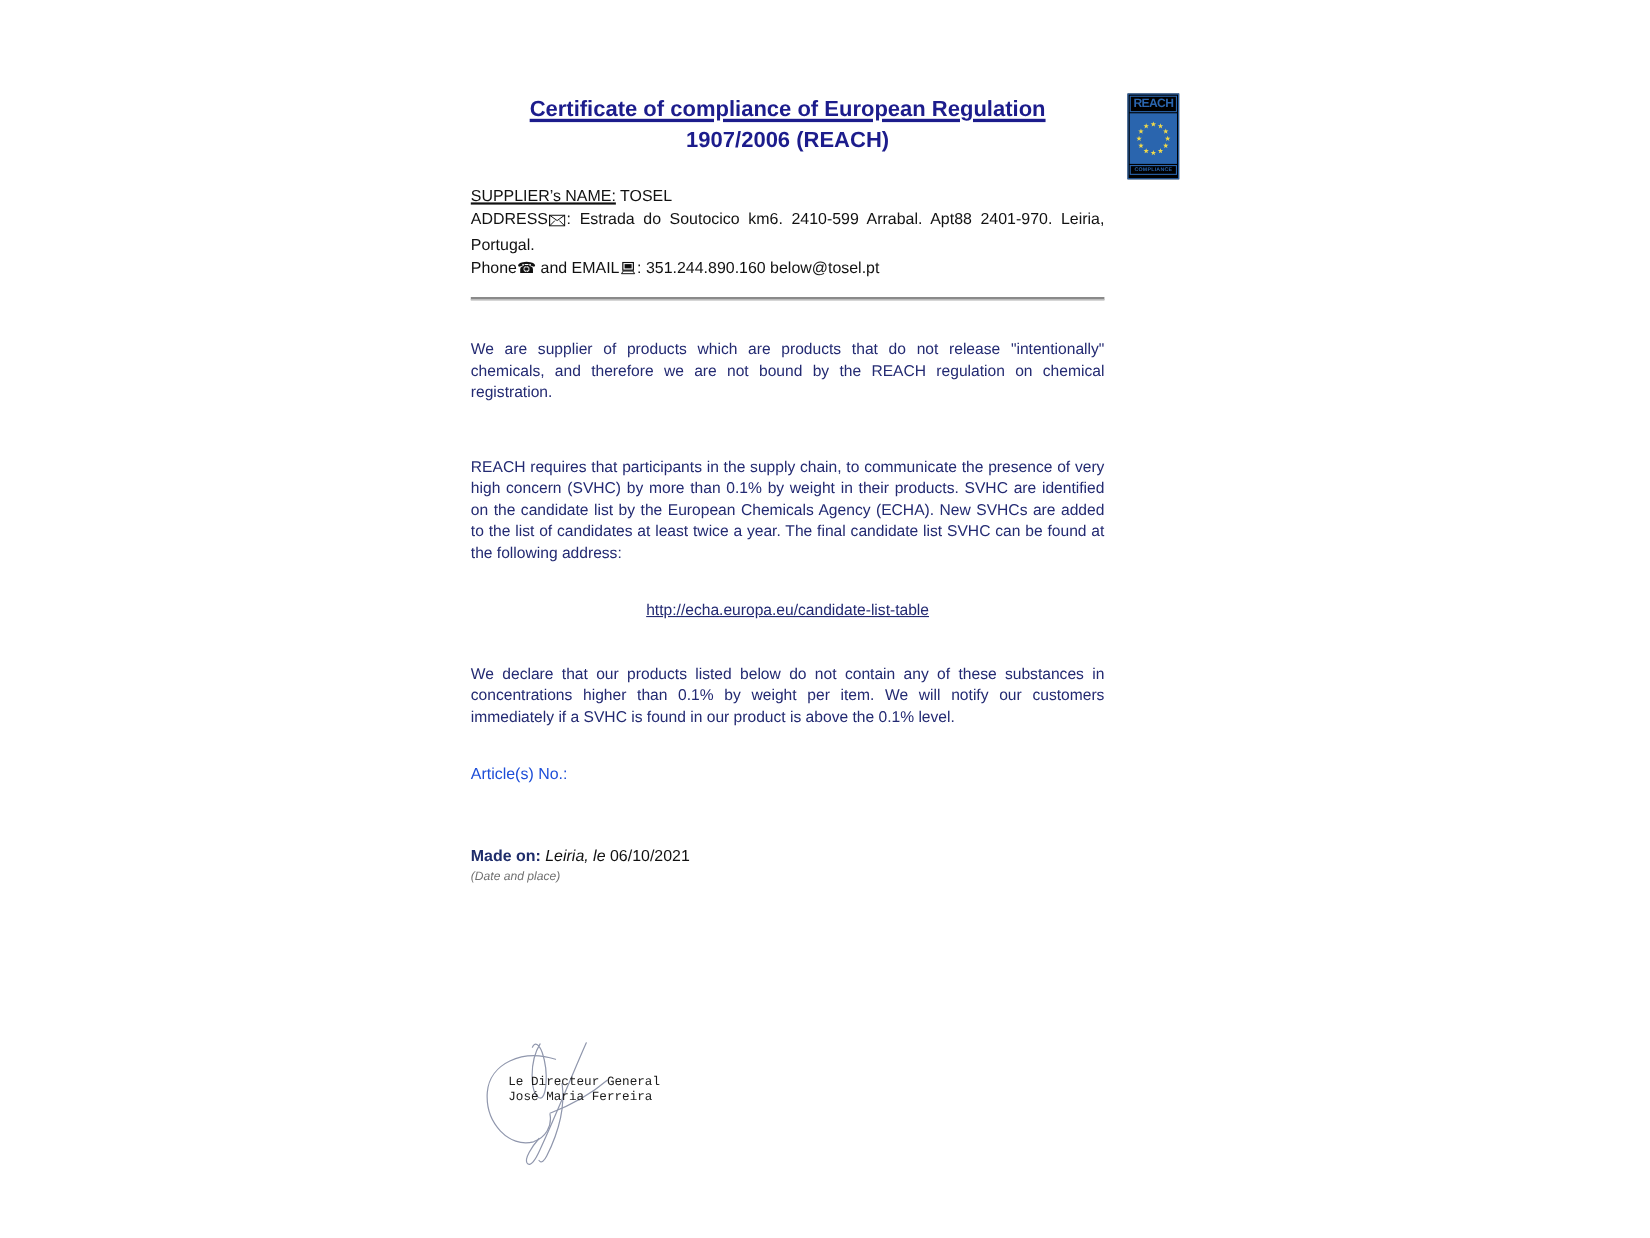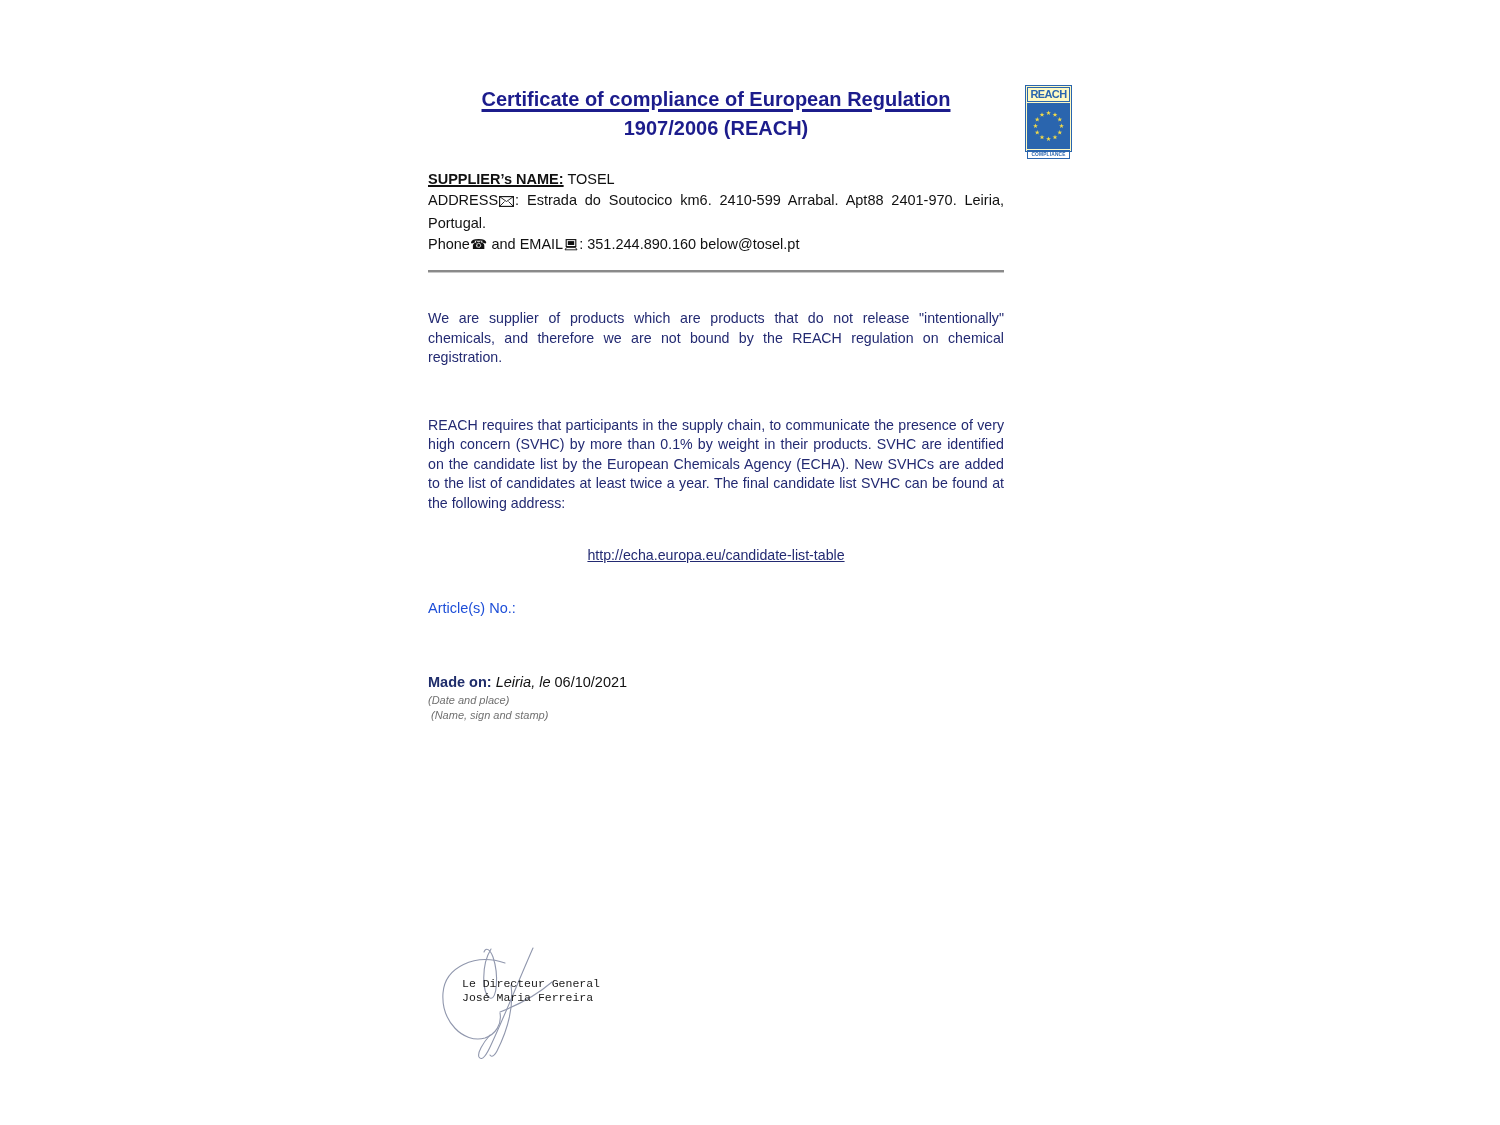--- a/index.html
+++ b/index.html
@@ -6,41 +6,41 @@
   .stage{
     position:relative;width:1500px;height:1125px;background:#ffffff;overflow:hidden;
     font-family:"Liberation Sans",sans-serif;color:#111111;
   }
   
   .doc{position:absolute;left:428px;top:85px;width:576px;}
   .title{margin:0;text-align:center;font-size:20px;font-weight:bold;line-height:29px;color:#1c1c8c;}
   .title .t1{text-decoration:underline;text-decoration-thickness:2.5px;text-underline-offset:3px;}
   .supplier{margin-top:26px;font-size:14.5px;line-height:21px;color:#111111;text-align:justify;}
   .supplier p{margin:0;}
-  .lbl-bold-ul{font-weight:bold;text-decoration:underline;text-decoration-thickness:1.6px;}
+  .lbl-bold-ul{font-weight:normal;text-decoration:underline;text-decoration-thickness:1.6px;}
   .inline-icon{display:inline-block;vertical-align:-2px;margin:0 1px;}
   .phone-glyph{font-family:"DejaVu Sans",sans-serif;font-size:14px;vertical-align:0px;}
   .rule{margin-top:13px;height:2px;background:#8a8a8a;border-bottom:1px solid #c9c9c9;}
   .para{margin:0;font-size:14.2px;line-height:19.5px;color:#232a72;text-align:justify;}
   .p1{margin-top:24px;}
   .p2{margin-top:36px;}
   .p3{margin-top:48px;}
   .linkline{margin-top:33px;text-align:center;font-size:14.2px;line-height:19.5px;}
   .linkline a{color:#232a72;text-decoration:underline;cursor:pointer;text-align:center;}
   .p4{margin-top:38px;}
   .article{margin:33px 0 0 0;font-size:14.5px;line-height:19.5px;color:#1d4ed8;text-align:left;}
   .madeon{margin:55px 0 0 0;font-size:14.5px;line-height:19px;color:#111111;}
   .navylbl{color:#1f2d6b;font-weight:bold;}
   .ital{font-style:italic;}
   .note{margin:1px 0 0 0;font-size:11px;line-height:14px;font-style:italic;color:#707070;}
   .manager{margin:16px 0 0 0;font-size:14.5px;line-height:19px;color:#111111;}
   .note2{margin:1px 0 0 3px;}
   
-  .reach-logo{position:absolute;left:1025px;top:85px;width:47px;height:67px;box-sizing:border-box;
-    border:1px solid #2a65ae;background:#fef9c3;padding:1px;}
+  .reach-logo{position:absolute;left:1025px;top:85px;width:47px;height:78px;box-sizing:border-box;
+    border:1px solid #2a65ae;background:#000000;padding:1px;}
   .reach-head{box-sizing:border-box;border:1px solid #2a65ae;height:15px;line-height:13px;text-align:center;
     font-size:11px;font-weight:bold;color:#2a65ae;letter-spacing:-0.6px;}
   .reach-flag{margin-top:1px;height:46px;background:#2a65ae;display:flex;align-items:center;justify-content:center;}
   .reach-foot{box-sizing:border-box;border:1px solid #2a65ae;margin-top:1px;height:9px;line-height:7px;text-align:center;
     font-size:4.8px;font-weight:bold;color:#2a65ae;letter-spacing:0.2px;}
   
   .signature{position:absolute;left:433px;top:945px;width:150px;height:132px;}
   .signature svg{position:absolute;left:0;top:0;}
   .stamp{position:absolute;left:29px;top:32px;font-family:Liberation Mono, monospace;font-size:11.5px;
     line-height:14px;color:#1a1a1a;white-space:nowrap;}
@@ -93,27 +93,27 @@
 
     <div class="rule"></div>
 
 
     <p class="para p2">We are supplier of products which are products that do not release "intentionally" chemicals, and therefore we are not bound by the REACH regulation on chemical registration.</p>
 
     <p class="para p3">REACH requires that participants in the supply chain, to communicate the presence of very high concern (SVHC) by more than 0.1% by weight in their products. SVHC are identified on the candidate list by the European Chemicals Agency (ECHA). New SVHCs are added to the list of candidates at least twice a year. The final candidate list SVHC can be found at the following address:</p>
 
     <p class="linkline"><a>http://echa.europa.eu/candidate-list-table</a></p>
 
+    <p class="para p4">We declare that our products listed below do not contain any of these substances in concentrations higher than 0.1% by weight per item. We will notify our customers immediately if a SVHC is found in our product is above the 0.1% level.</p>
 
     <p class="article">Article(s) No.:</p>
 
     <p class="madeon"><span class="navylbl">Made on:</span><span class="ital"> Leiria, le </span><span>06/10/2021</span></p>
     <p class="note">(Date and place)</p>
 
-    <p class="note note2">(Name, sign and stamp)</p>
 
   </div>
 
   <div class="signature">
     <svg width="150" height="132" viewBox="0 0 150 132">
       <g fill="none" stroke="#9097ad" stroke-width="1.1" stroke-linecap="round">
         <path d="M58,4 C48,20 49,48 57,53 C64,56 66,30 60,12 C57,4 53,2 51,7"></path>
         <path d="M72,18 C42,8 12,22 10,48 C8,76 30,99 52,93 C63,89 69,79 67,68"></path>
         <path d="M100,3 C88,30 72,70 58,100 C54,109 49,117 46,112 C44,108 50,98 57,90"></path>
         <path d="M78,40 C81,62 74,86 64,106 C62,110 59,113 57,110"></path>

